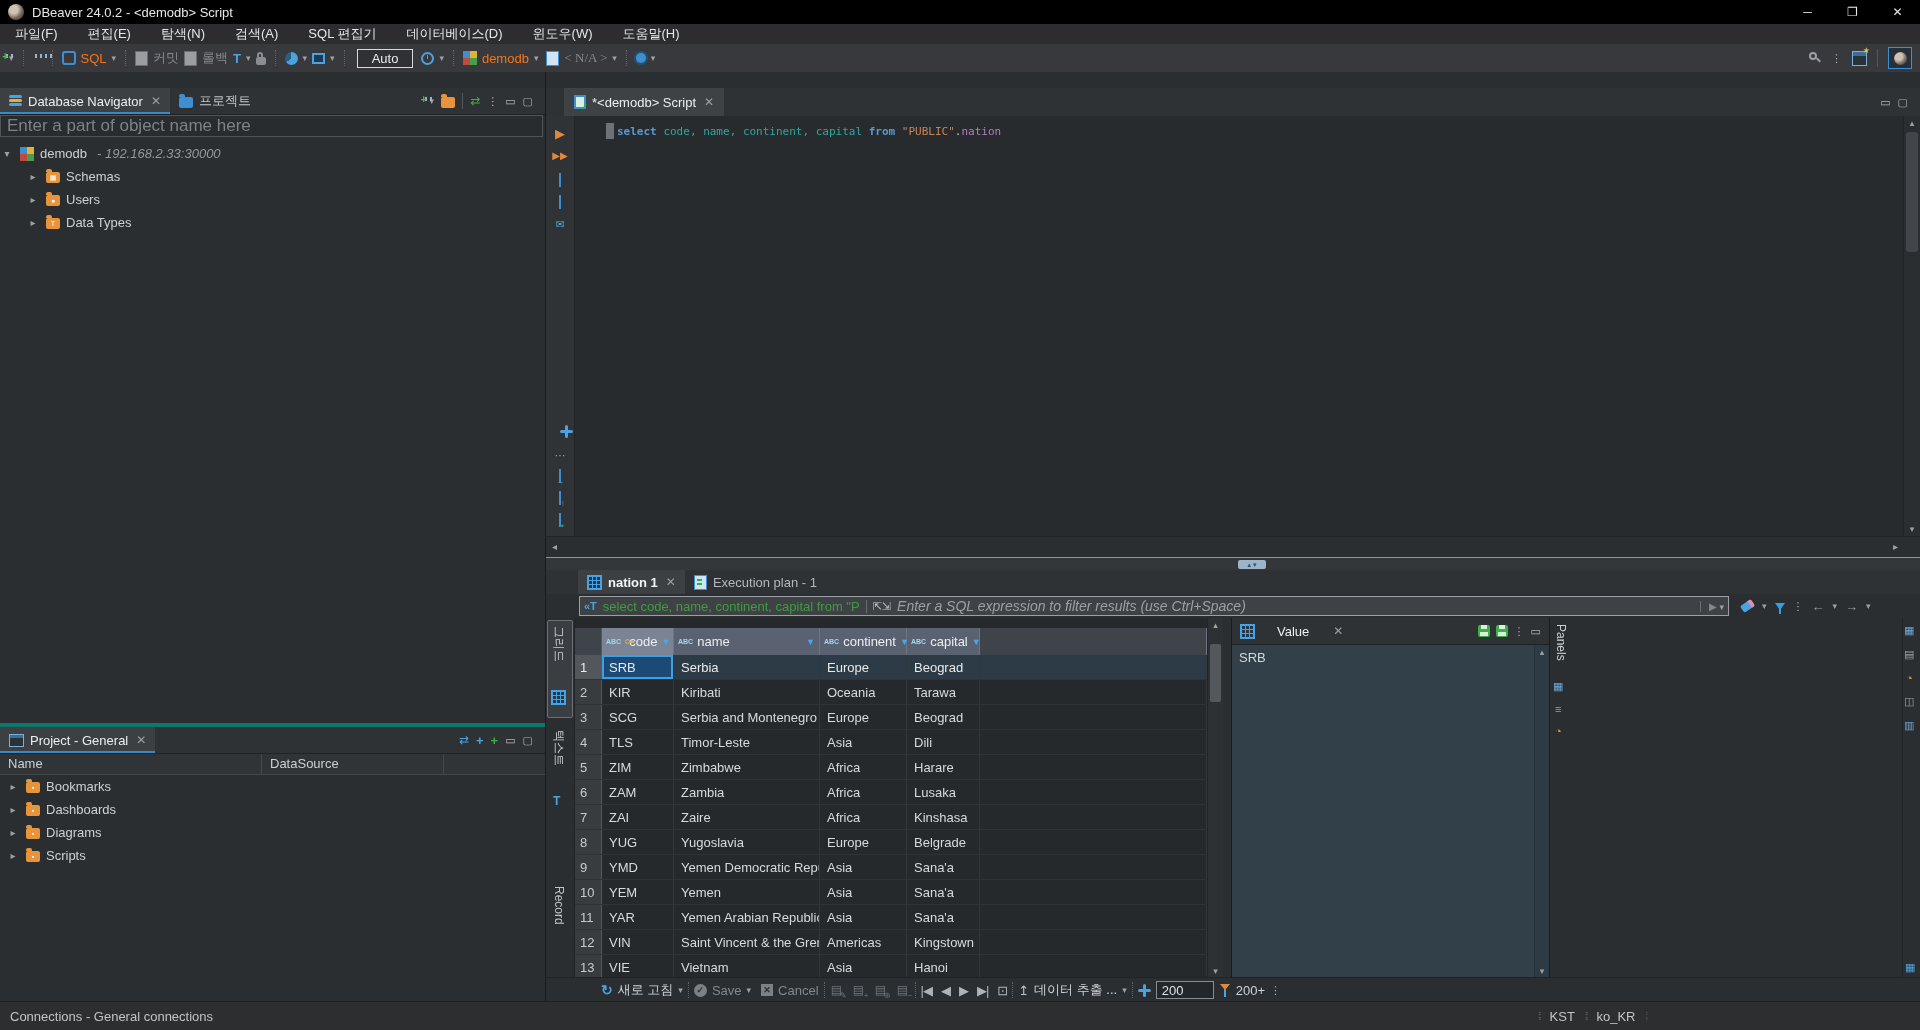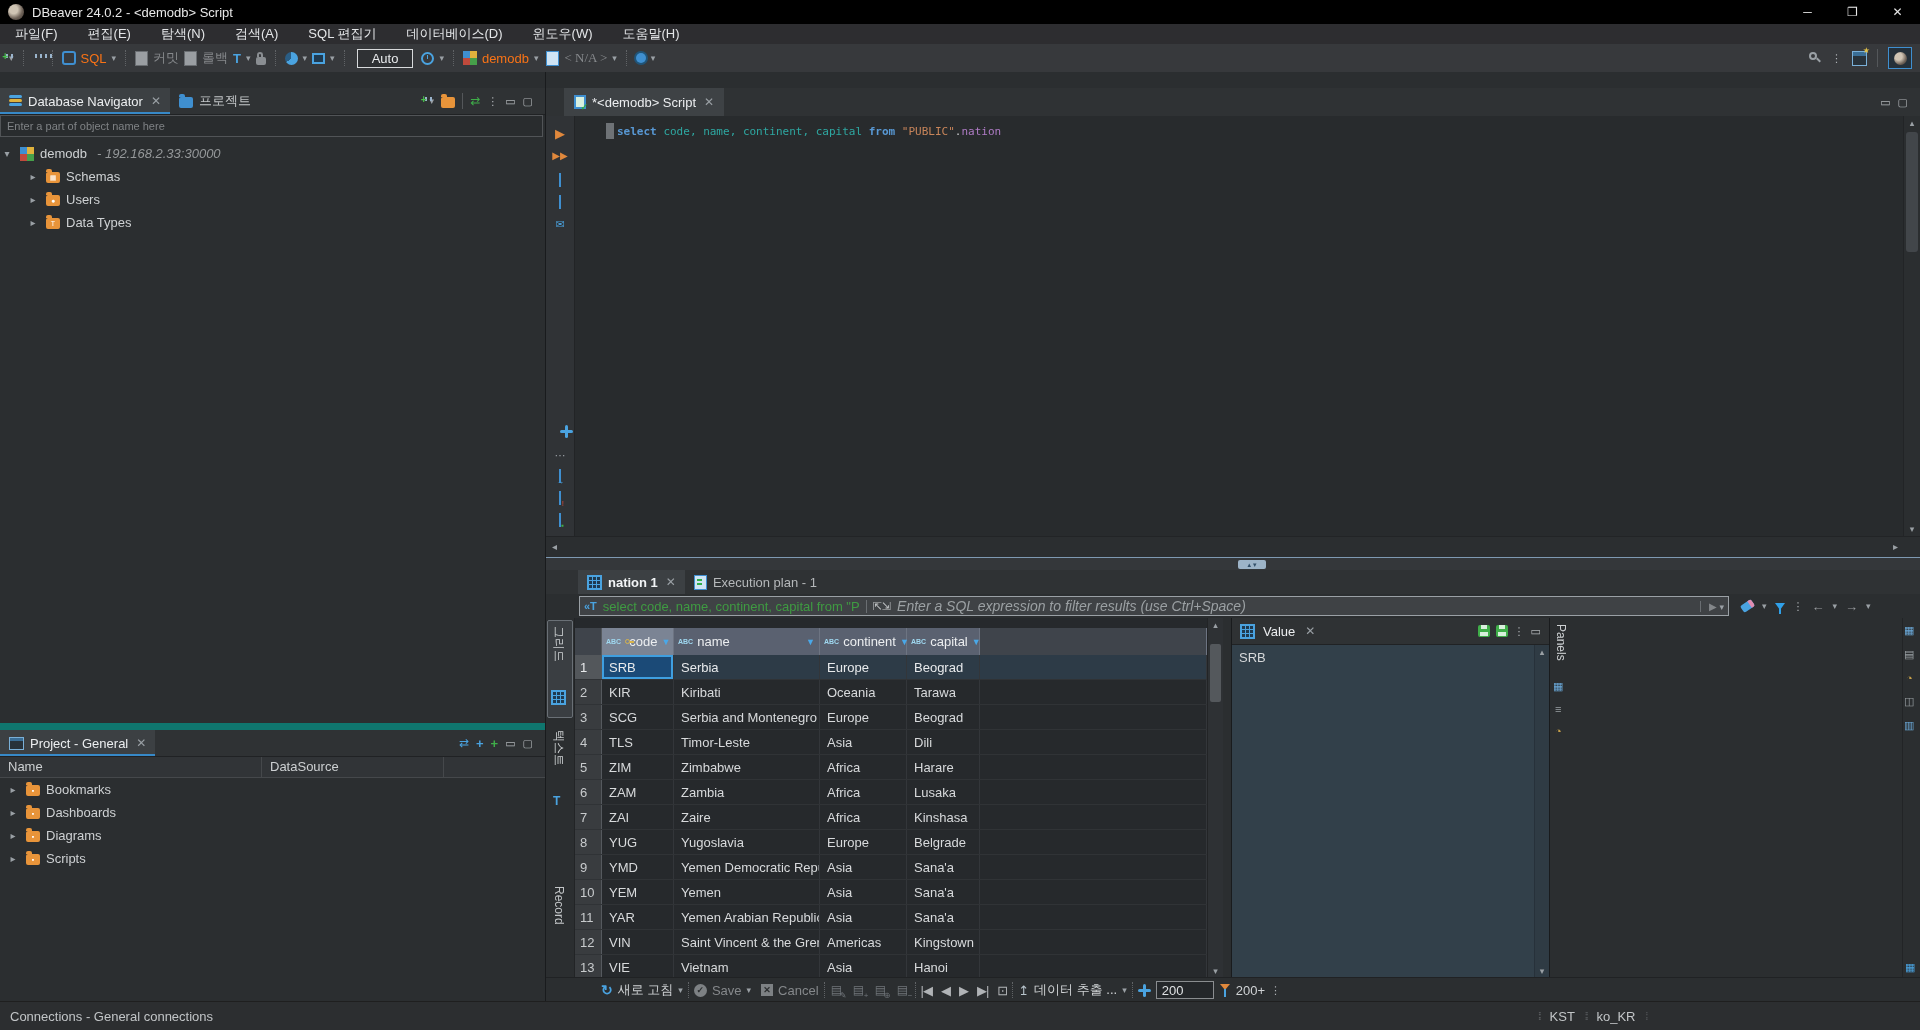--- a/index.html
+++ b/index.html
@@ -63,28 +63,28 @@
   .ic-dbstack i{height:3px;border-radius:2px;background:#4aa3e0;}
   .ic-dbstack i:nth-child(2){background:#e0b23c;}
   .ic-folder{width:14px;height:11px;background:#e8943a;border-radius:2px;position:relative;margin-top:2px;}
   .ic-folder::before{content:"";position:absolute;top:-3px;left:0;width:6px;height:3px;background:#e8943a;border-radius:2px 2px 0 0;}
   .ic-folder.blue{background:#3f8fd0;}.ic-folder.blue::before{background:#3f8fd0;}
   .ic-folder .ov{position:absolute;color:#fff;font-size:7px;line-height:11px;width:100%;text-align:center;}
   
   .nav-panel{position:absolute;top:0;left:0;right:0;height:651px;}
   .nav-pad{height:16px;background:#2b2e30;}
   .filter-input{display:block;width:543px;height:22px;box-sizing:border-box;background:#292c2e;border:1px solid #515457;
-     color:#c8cbcd;font-size:11px;padding:0 6px;font-family:"Liberation Sans",sans-serif;}
+     color:#c8cbcd;font-size:17px;padding:0 6px;font-family:"Liberation Sans",sans-serif;}
   .filter-input::placeholder{color:#7f8285;opacity:1;}
   .tree{padding-top:5px;}
   .tree-row{display:flex;align-items:center;height:23px;gap:6px;color:#ced1d3;}
   .tw{width:14px;text-align:center;color:#9aa0a5;font-size:10px;flex:0 0 14px;}
   .tree-host{color:#95989a;font-style:italic;margin-left:4px;}
   
-  .proj-panel{position:absolute;left:0;right:0;top:651px;bottom:0;border-top:7px solid #0f766e;}
+  .proj-panel{position:absolute;left:0;right:0;top:651px;bottom:0;border-top:4px solid #0f766e;}
   .pcols{display:flex;height:20px;background:#313437;border-bottom:1px solid #45484b;color:#cdd0d2;}
   .pcol{padding:2px 8px;box-sizing:border-box;border-right:1px solid #45484b;}
   .pcol.c1{width:262px;}.pcol.c2{width:182px;}
   .ic-win{width:13px;height:11px;border:1px solid #7ab0d8;background:linear-gradient(#3a6e96 3px,#28323a 3px);}
   
   .editor{position:absolute;top:0;left:0;right:0;height:486px;}
   .edit-tabs{position:absolute;top:16px;left:0;right:0;height:28px;background:#2f3234;border-bottom:1px solid #202224;display:flex;align-items:center;}
   .etab{display:flex;align-items:center;gap:6px;height:28px;padding:0 10px;background:#3e4245;color:#eceef0;margin-left:18px;}
   .ic-script{width:12px;height:14px;border:2px solid #3f8fd0;box-sizing:border-box;position:relative;background:#d8f0e0;}
   .ic-script::after{content:"✓";position:absolute;right:-4px;bottom:-5px;color:#2fae4a;font-size:9px;font-weight:bold;}
@@ -167,21 +167,21 @@
   .g-num{display:flex;align-items:center;padding-left:5px;background:#393c3f;color:#c8cbcd;border-right:1px solid #55595e;box-sizing:border-box;}
   .g-row.cur .g-num{background:#53575b;color:#e8eaec;}
   .g-cell{display:flex;align-items:center;padding:0 7px;color:#d8dadc;border-right:1px solid #33363a;box-sizing:border-box;white-space:nowrap;overflow:hidden;}
   .g-row.cur .g-cell{color:#e8eaec;}
   .g-cell.selcell{background:#1b4a77;box-shadow:inset 0 0 0 2px #3f9fe0;}
   .gvscroll{width:15px;flex:0 0 15px;background:#2e3134;border-left:1px solid #222426;position:relative;}
   .gvscroll .thumb{position:absolute;top:26px;left:2px;right:2px;height:58px;background:#54585c;border-radius:2px;}
   .res-gap{width:8px;flex:0 0 8px;background:#2b2e30;}
   
   .vpanel{width:317px;flex:0 0 317px;background:#2b2e30;border-left:1px solid #191b1d;display:flex;flex-direction:column;}
-  .vp-head{height:26px;display:flex;align-items:center;gap:8px;padding:0 8px;background:#2f3234;border-bottom:1px solid #202224;color:#eceef0;}
+  .vp-head{height:26px;display:flex;align-items:center;gap:22px;padding:0 8px;background:#2f3234;border-bottom:1px solid #202224;color:#eceef0;}
   .vp-icons{margin-left:auto;display:flex;align-items:center;gap:6px;}
   .ic-save{width:12px;height:12px;background:#3fae49;border-radius:2px;position:relative;}
   .ic-save::before{content:"";position:absolute;left:3px;top:0;width:6px;height:4px;background:#d8f0dc;}
   .ic-save::after{content:"";position:absolute;left:2px;bottom:1px;width:8px;height:4px;background:#d8f0dc;}
   .vp-body{flex:1;background:#32404a;position:relative;color:#d6d8da;}
   .vp-text{position:absolute;left:7px;top:5px;font-size:13px;}
   .vp-scroll{position:absolute;right:0;top:0;bottom:0;width:14px;background:#2f3b44;border-left:1px solid #27313a;}
   
   .panels-strip{width:22px;flex:0 0 22px;position:relative;background:#2b2e30;border-left:1px solid #191b1d;}
   .pstrip-ics{position:absolute;top:62px;left:3px;display:flex;flex-direction:column;gap:10px;font-size:11px;color:#9aa0a4;text-align:center;}

